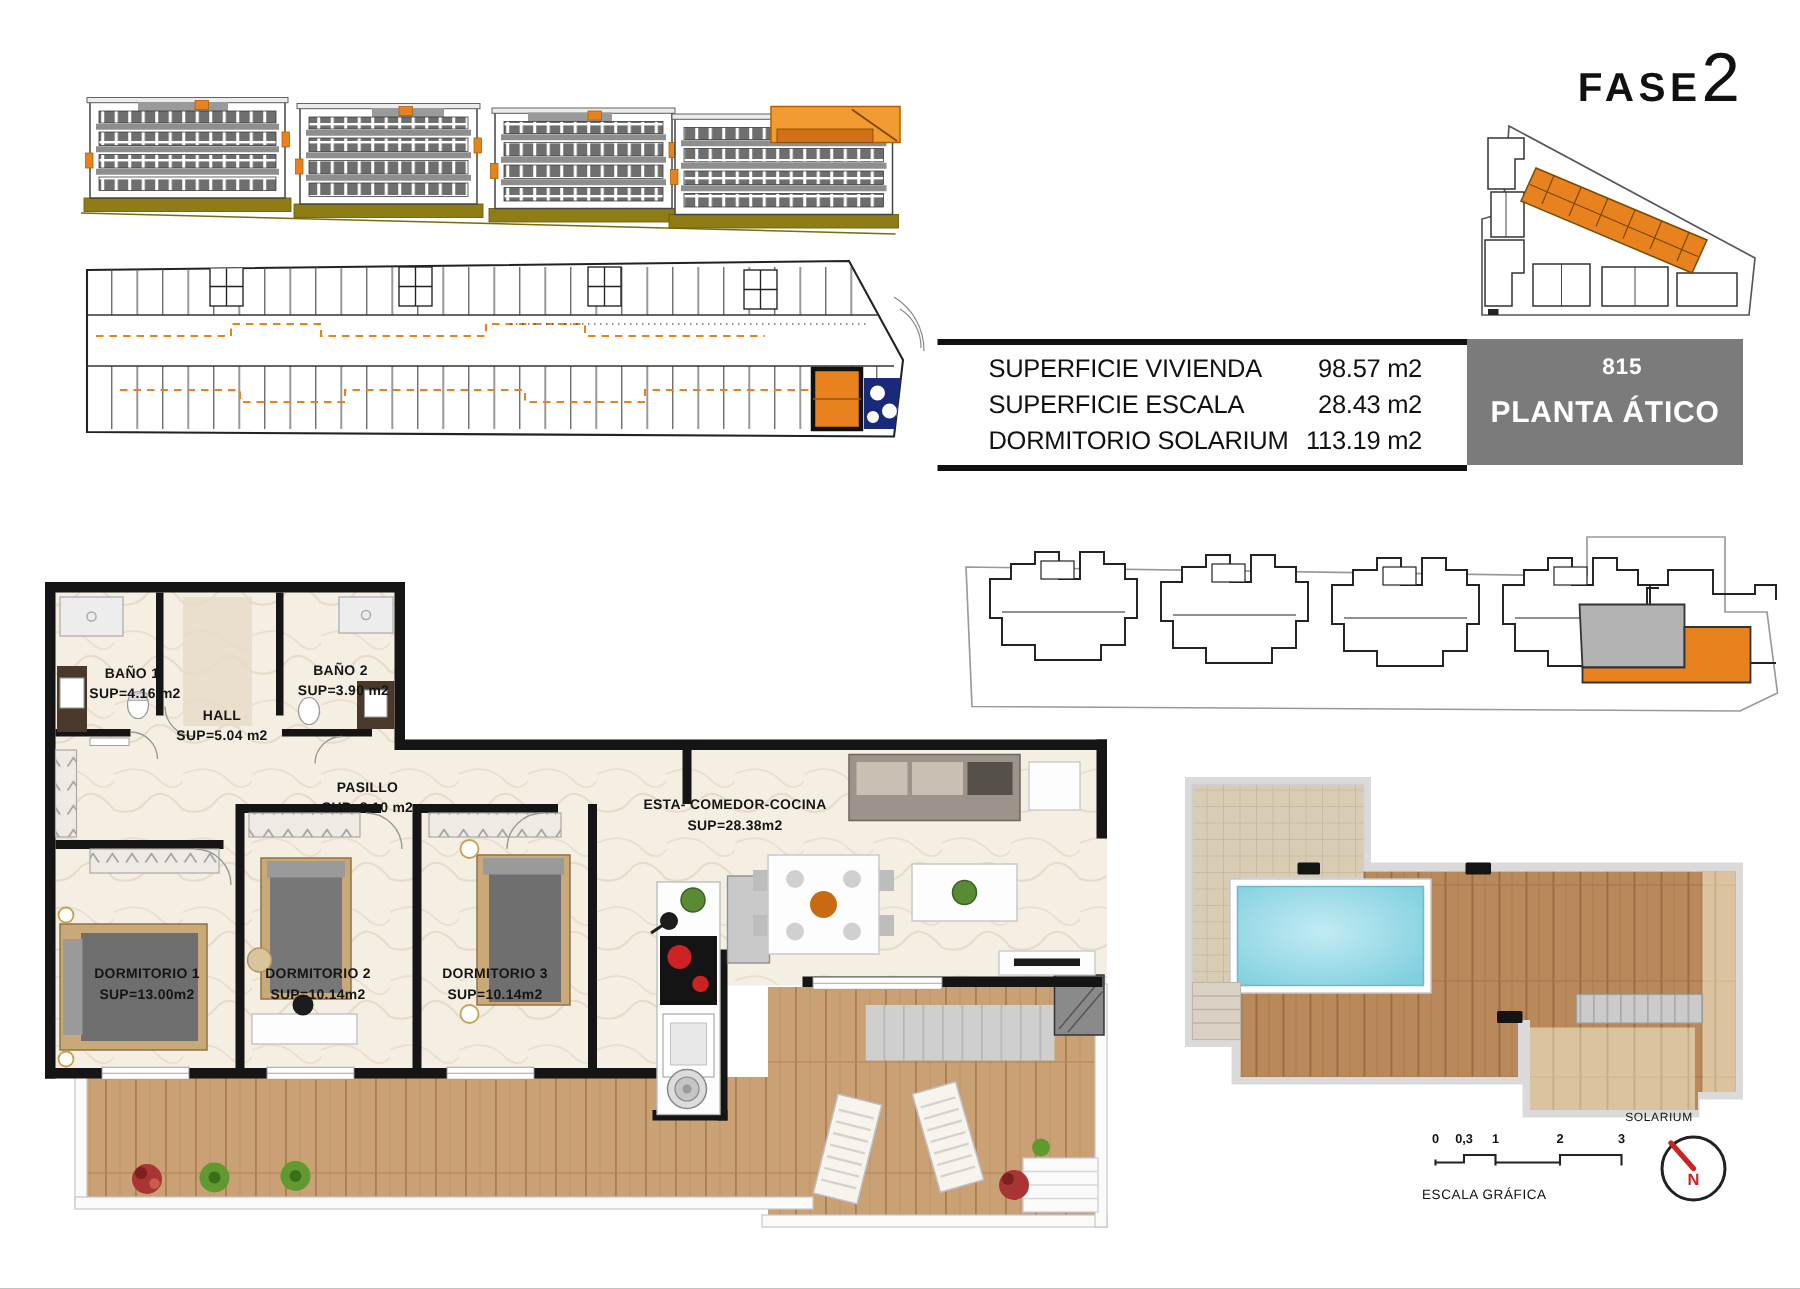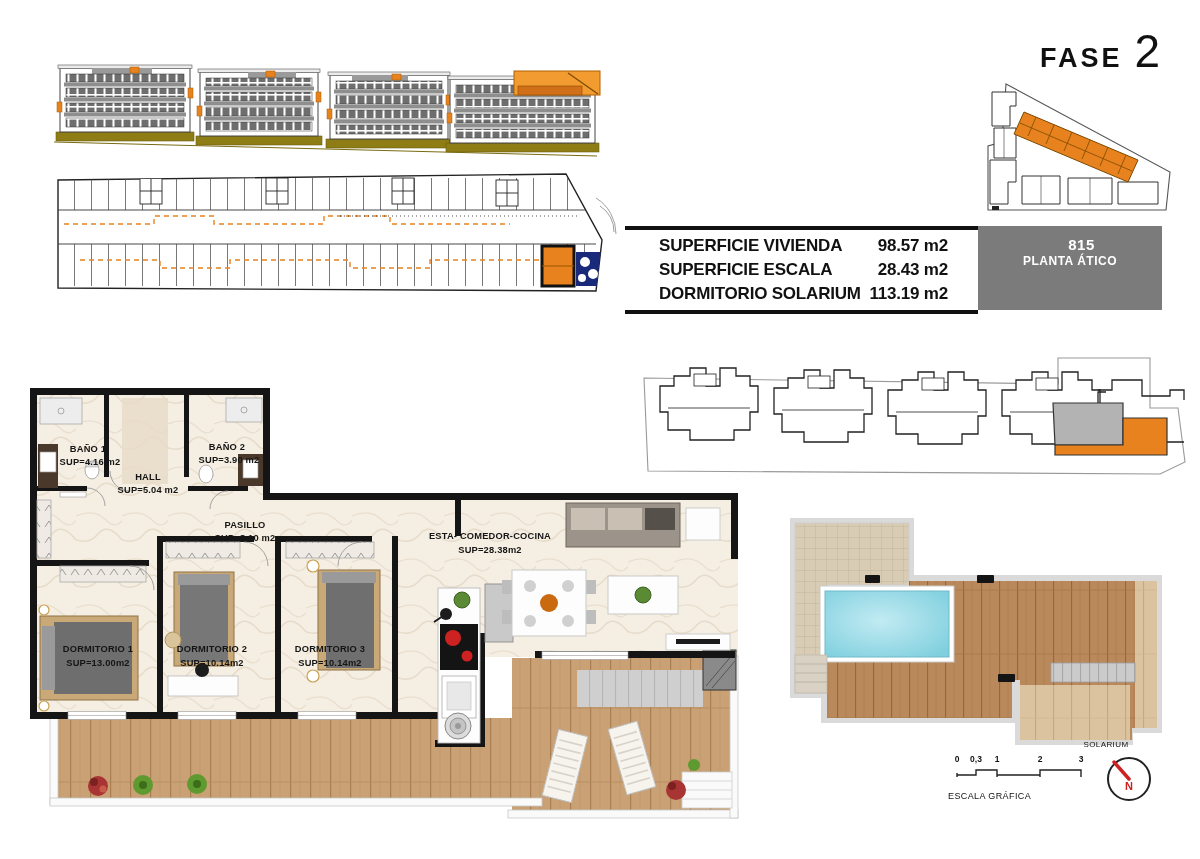--- a/index.html
+++ b/index.html
@@ -3,38 +3,38 @@
 <meta charset="utf-8">
 <style>
   html,body{margin:0;padding:0;background:#888;}
   .sheet{
     position:relative;width:1200px;height:859px;background:#ffffff;
     overflow:hidden;font-family:"Liberation Sans",sans-serif;
     outline:1px solid #d8d8d8;margin:0 auto;
   }
   .abs{position:absolute;}
   
-  .fase{left:985px;top:28px;width:175px;display:flex;align-items:baseline;justify-content:flex-end;gap:12px;}
+  .fase{left:985px;top:28px;width:175px;display:flex;align-items:baseline;justify-content:flex-end;}
   .fase .word{font-size:27px;font-weight:700;letter-spacing:3px;color:#111;}
   .fase .num{font-size:46px;font-weight:400;color:#111;line-height:1;}
   
   .surface-table{
     left:625px;top:226px;width:353px;height:76px;background:#fff;
     border-top:4px solid #111;border-bottom:4px solid #111;
     display:flex;flex-direction:column;justify-content:center;
     padding:2px 0;box-sizing:content-box;
   }
   .surface-row{display:flex;justify-content:space-between;padding:0 30px 0 34px;line-height:24px;}
-  .surface-row .lbl,.surface-row .val{font-size:17px;font-weight:700;color:#111;letter-spacing:-0.2px;white-space:nowrap;}
+  .surface-row .lbl,.surface-row .val{font-size:17px;font-weight:400;color:#111;letter-spacing:-0.2px;white-space:nowrap;}
   .unit-box{
     left:978px;top:226px;width:184px;height:84px;background:#7b7b7b;color:#fff;
     text-align:center;padding-top:10px;box-sizing:border-box;
   }
   .unit-box .num{font-size:15px;font-weight:700;letter-spacing:0.5px;margin-left:23px;}
-  .unit-box .floor{font-size:12px;font-weight:700;letter-spacing:0.5px;margin-top:1px;}
+  .unit-box .floor{font-size:20px;font-weight:700;letter-spacing:0.5px;margin-top:11px;}
   
   .solarium-label{left:1066px;top:740px;width:80px;text-align:center;font-size:8px;font-weight:400;color:#111;letter-spacing:0.4px;}
   
   .scalebar{left:948px;top:754px;width:150px;height:44px;}
   .scalebar .ticks{position:relative;height:11px;}
   .scalebar .ticks span{position:absolute;font-size:8.5px;font-weight:700;color:#111;transform:translateX(-50%);}
   .scalebar .caption{margin-top:26px;font-size:9px;font-weight:400;color:#111;letter-spacing:0.4px;}
   svg text{font-family:"Liberation Sans",sans-serif;}
   .plan-label{font-weight:700;fill:#151515;letter-spacing:0.2px;}
 </style>

